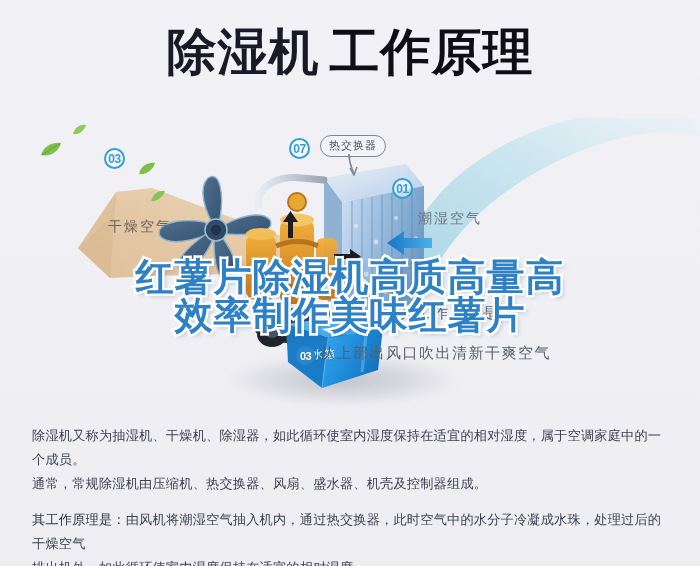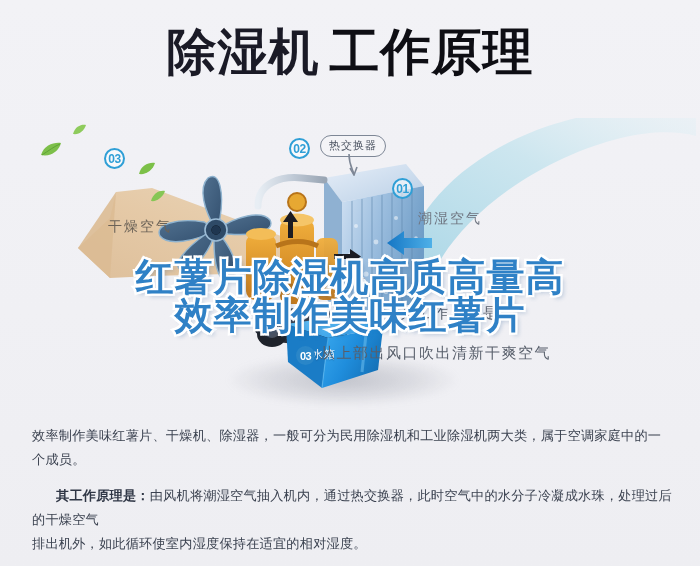--- a/index.html
+++ b/index.html
@@ -147,21 +147,21 @@
   
   .bodytext {
     position: absolute; left: 32px; top: 424px; width: 640px;
     color: #3b4250;
     font-size: 13.2px;
     line-height: 24px;
     letter-spacing: .2px;
   }
   .bodytext p { margin: 0; }
   .bodytext .gap { height: 12px; }
-  .bodytext .strong { font-weight: 700; color: #2f3645; margin-left: 24px; }
+  .bodytext .strong { font-weight: 400; color: #2f3645; }
 </style>
 </head>
 <body>
 
 <div id="page">
 
   <div class="title-wrap">
     <span class="title-a">除湿机</span><span class="title-b">工作原理</span>
   </div>
 
@@ -324,21 +324,21 @@
       <defs>
         <linearGradient id="ia" x1="1" y1="0" x2="0" y2="0">
           <stop offset="0" stop-color="#4eb0e8"></stop>
           <stop offset="1" stop-color="#1576c4"></stop>
         </linearGradient>
       </defs>
       <path d="M46,8 L46,18 L18,18 L18,25 L1,13 L18,1 L18,8 Z" fill="url(#ia)"></path>
     </svg>
 
     <div class="badge" id="badge-03-top">03</div>
-    <div class="badge" id="badge-02-top">02</div>
+    <div class="badge" id="badge-02-top">07</div>
     <div class="badge" id="badge-01-top">01</div>
     <div class="badge solid" id="badge-03-legend">03</div>
 
     <div class="callout">热交换器</div>
     <svg class="callout-tail" viewBox="0 0 14 22">
       <path d="M3,0 C3,10 6,14 8,20" stroke="#7e8796" stroke-width="1.6" fill="none"></path>
       <path d="M4,14 L8,21 L11,13" stroke="#7e8796" stroke-width="1.6" fill="none"></path>
     </svg>
 
     <div class="dlabel" id="label-dry">干燥空气</div>
@@ -346,19 +346,20 @@
     <div class="dlabel" id="label-02-legend">其工作原理是</div>
     <div class="dlabel" id="label-03-legend">从上部出风口吹出清新干爽空气</div>
   </div>
 
   <div class="watermark">
     <span class="wm-line">红薯片除湿机高质高量高</span>
     <span class="wm-line">效率制作美味红薯片</span>
   </div>
 
   <div class="bodytext">
-    <p>效率制作美味红薯片、干燥机、除湿器，一般可分为民用除湿机和工业除湿机两大类，属于空调家庭中的一个成员。</p>
+    <p>除湿机又称为抽湿机、干燥机、除湿器，如此循环使室内湿度保持在适宜的相对湿度，属于空调家庭中的一个成员。</p>
+    <p>通常，常规除湿机由压缩机、热交换器、风扇、盛水器、机壳及控制器组成。</p>
     <div class="gap"></div>
     <p><span class="strong">其工作原理是：</span><span>由风机将潮湿空气抽入机内，通过热交换器，此时空气中的水分子冷凝成水珠，处理过后的干燥空气</span></p>
     <p>排出机外，如此循环使室内湿度保持在适宜的相对湿度。</p>
   </div>
 
 </div>
 
 </body></html>

